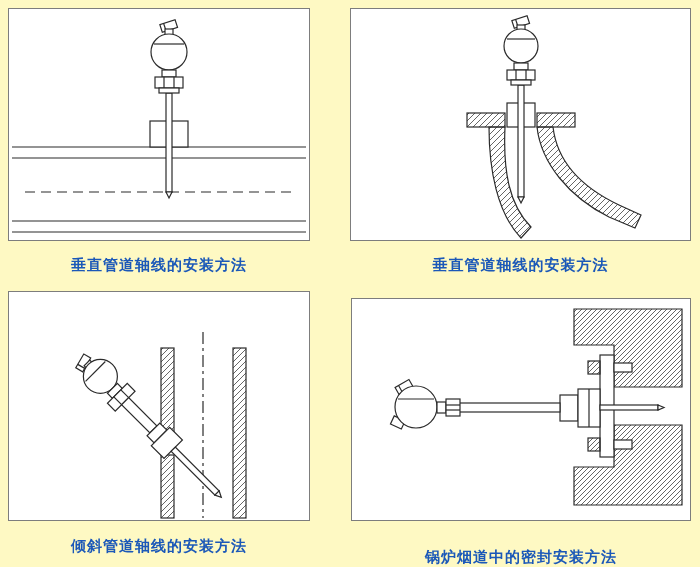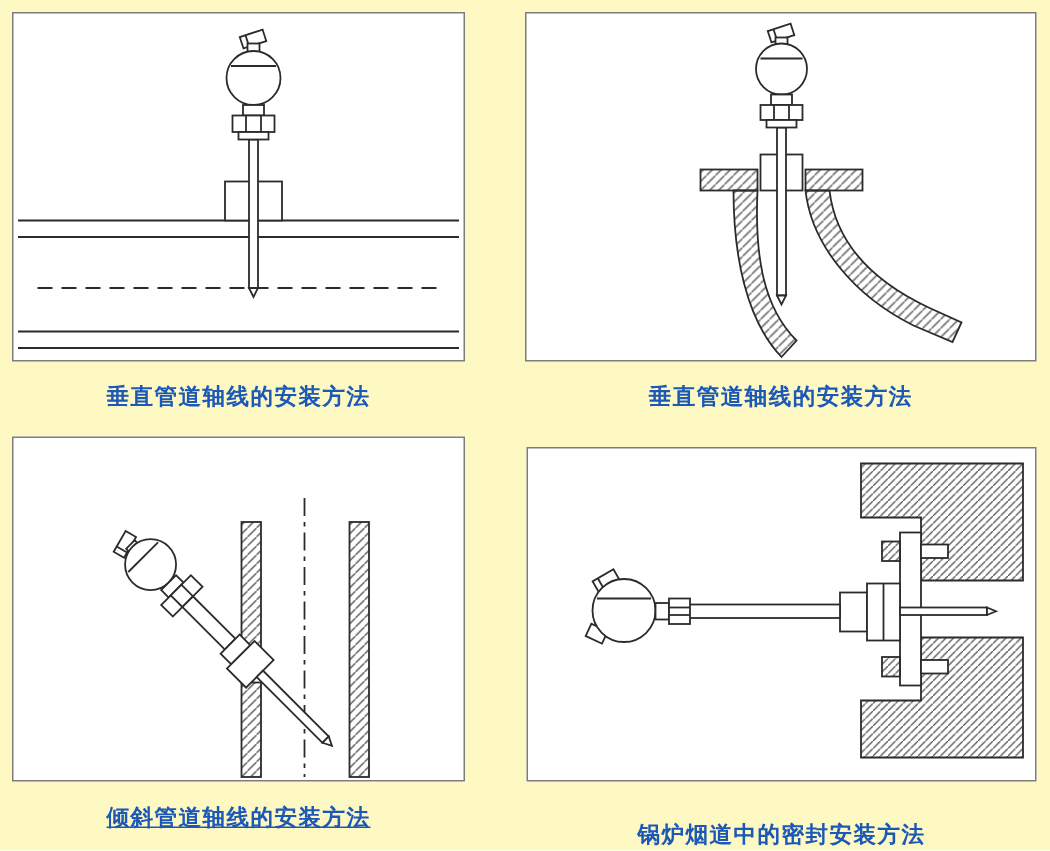--- a/index.html
+++ b/index.html
@@ -31,21 +31,21 @@
     letter-spacing: 1px;
     color: var(--caption-blue, #1b58b8);
     line-height: 20px;
   }
   .p1 { left: 8px;   top: 8px;   width: 302px; height: 233px; }
   .p2 { left: 350px; top: 8px;   width: 341px; height: 233px; }
   .p3 { left: 8px;   top: 291px; width: 302px; height: 230px; }
   .p4 { left: 351px; top: 298px; width: 340px; height: 223px; }
   .c1 { left: 8px;   top: 255px; width: 302px; }
   .c2 { left: 350px; top: 255px; width: 341px; }
-  .c3 { left: 8px;   top: 536px; width: 302px; text-decoration: underline; }
+  .c3 { left: 8px;   top: 536px; width: 302px; }
   .c4 { left: 351px; top: 547px; width: 340px; }
 </style>
 </head>
 <body>
 
 <div class="stage">
 
   <figure class="panel p1">
     <svg viewBox="0 0 300 231">
       <defs>

